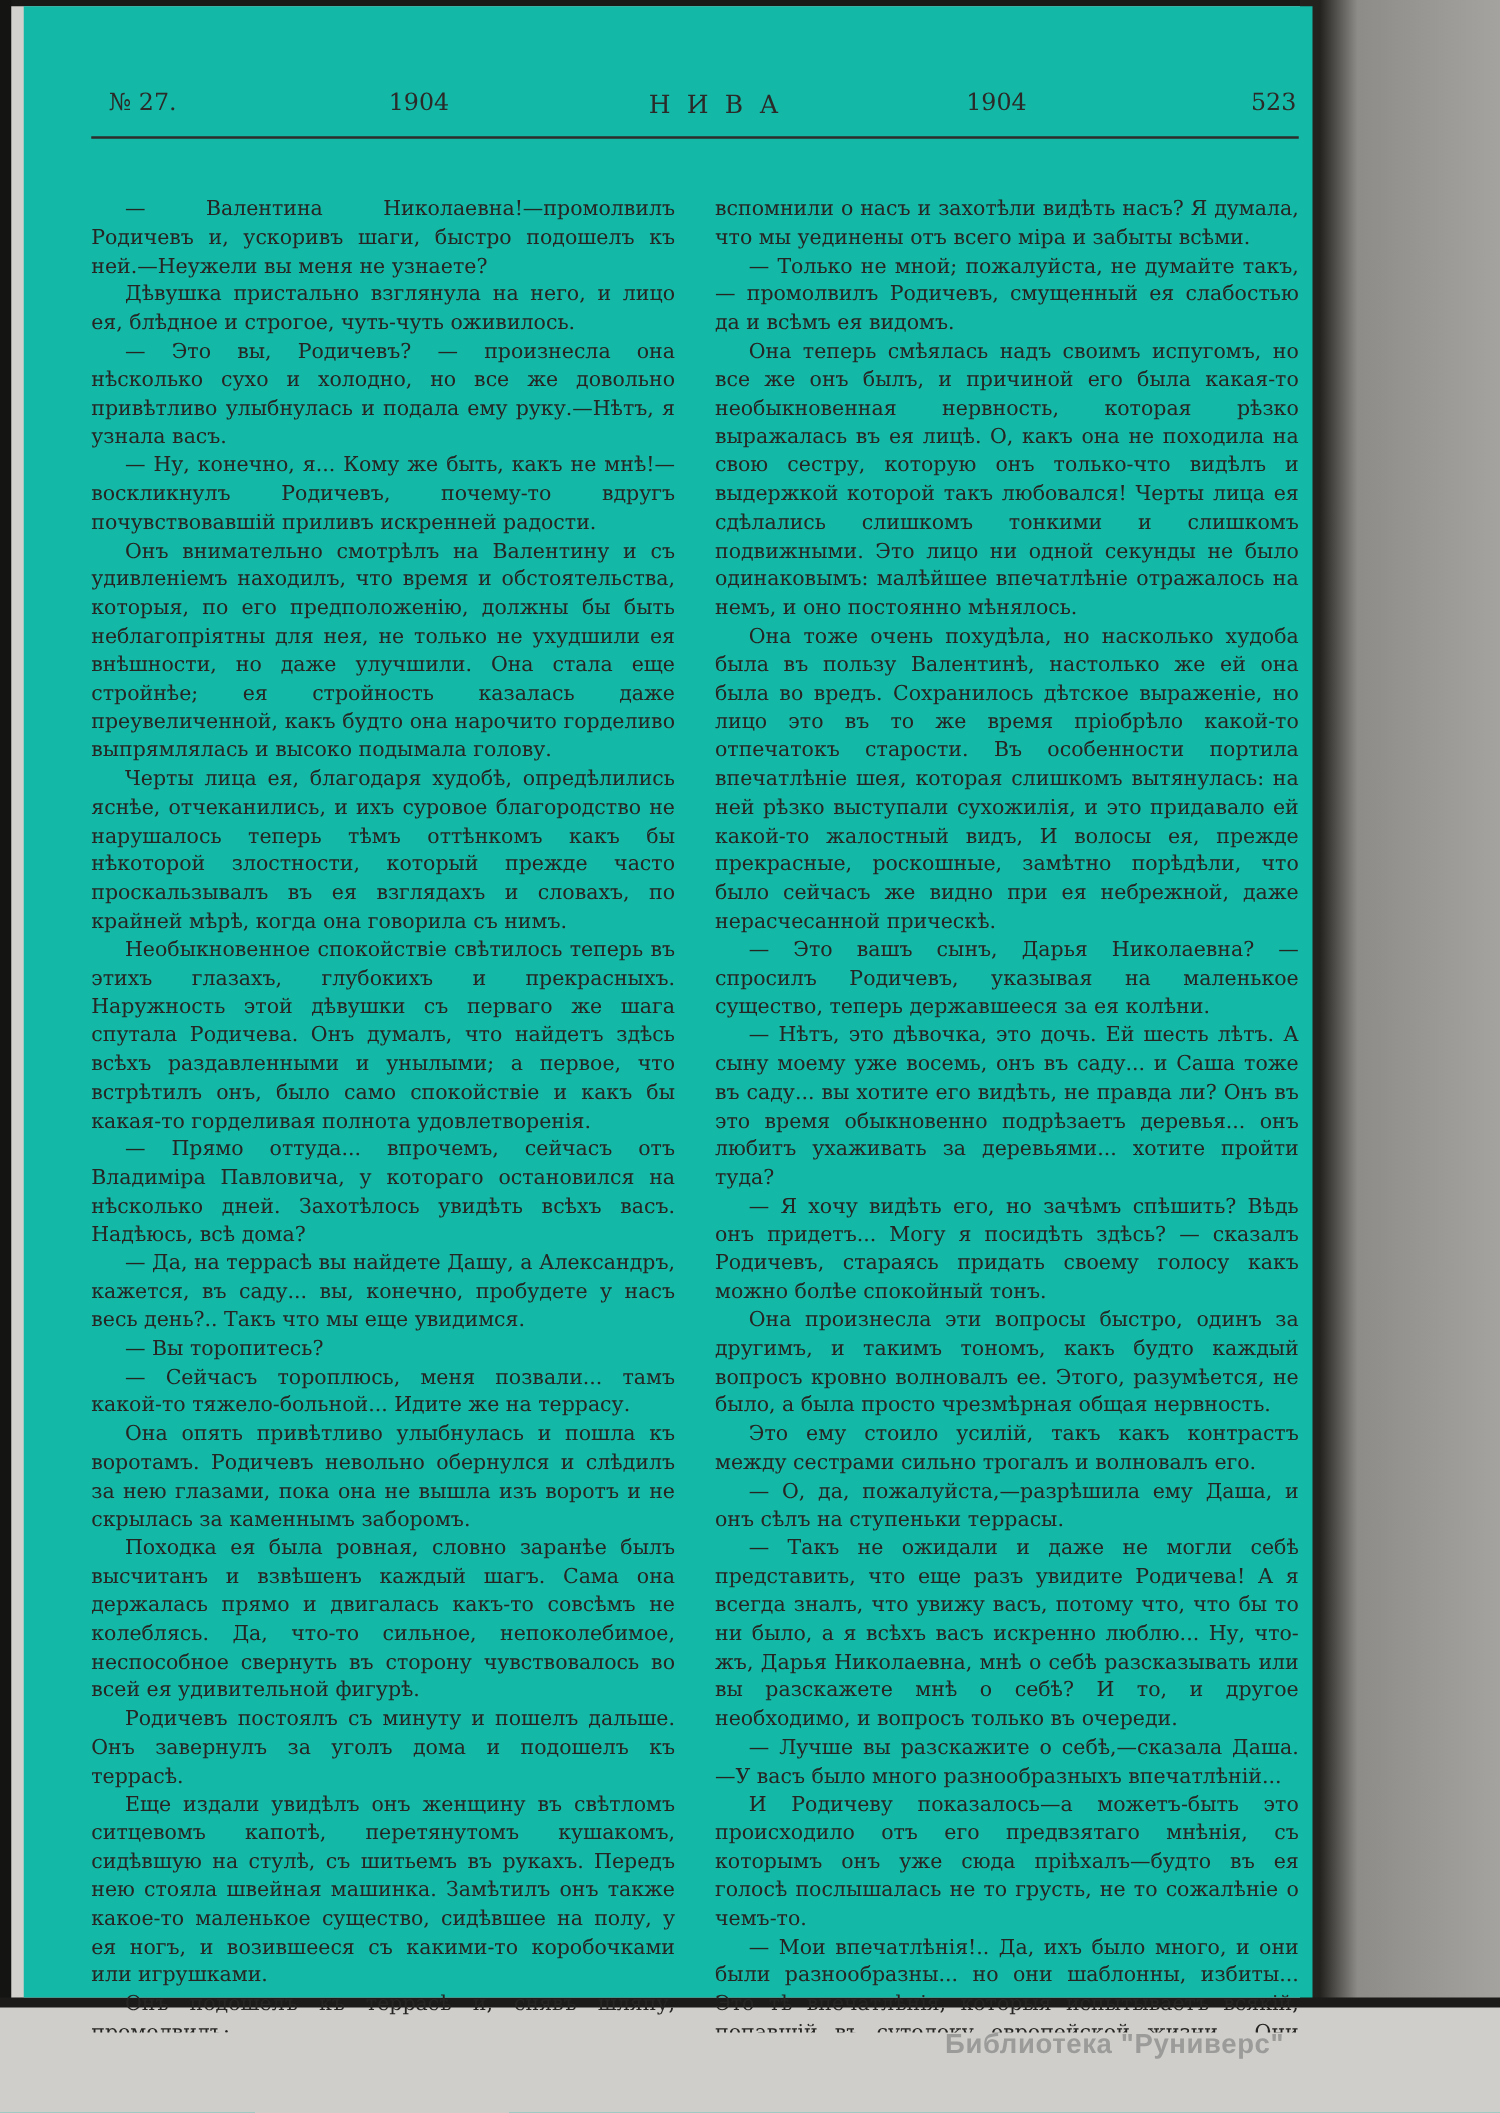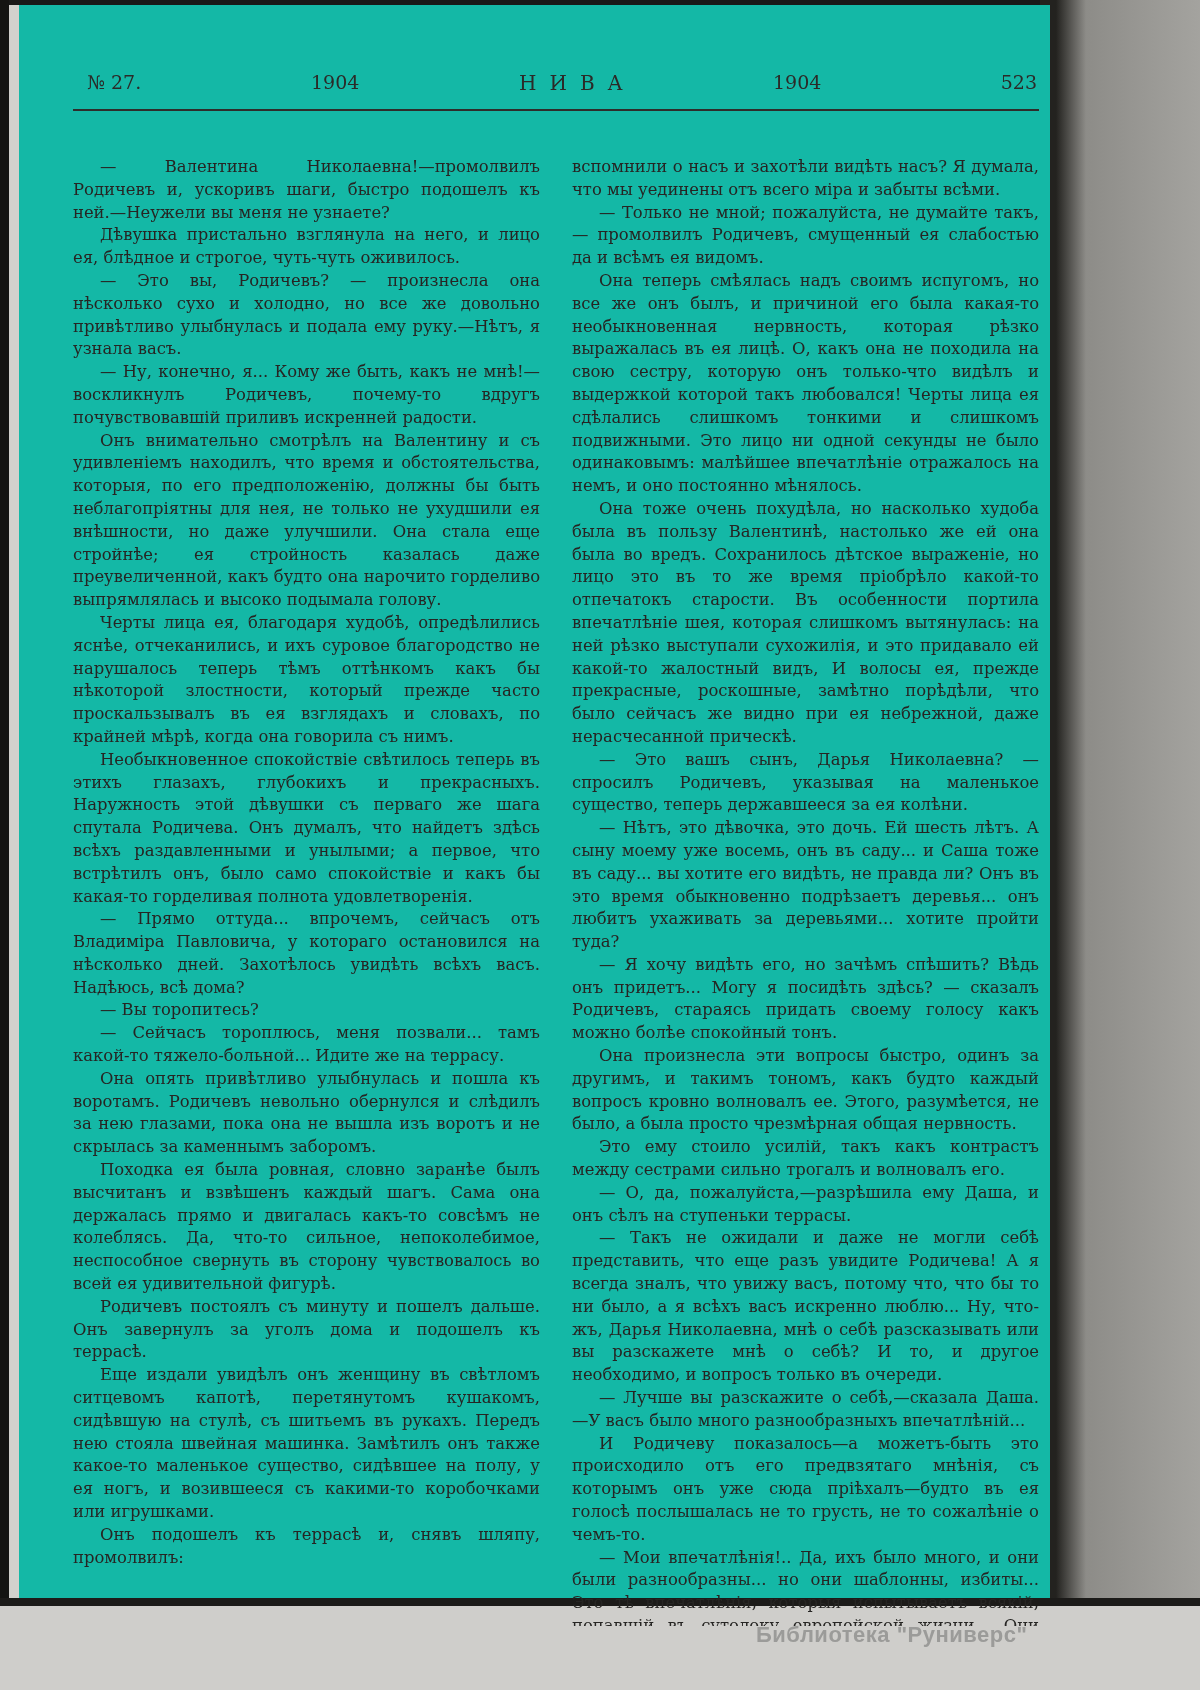--- a/index.html
+++ b/index.html
@@ -67,20 +67,21 @@
   <div class="text">
     <div class="col col-left">
         <p>— Валентина Николаевна!—промолвилъ Родичевъ и, ускоривъ шаги, быстро подошелъ къ ней.—Неужели вы меня не узнаете?</p>
         <p>Дѣвушка пристально взглянула на него, и лицо ея, блѣдное и строгое, чуть-чуть оживилось.</p>
         <p>— Это вы, Родичевъ? — произнесла она нѣсколько сухо и холодно, но все же довольно привѣтливо улыбнулась и подала ему руку.—Нѣтъ, я узнала васъ.</p>
         <p>— Ну, конечно, я... Кому же быть, какъ не мнѣ!— воскликнулъ Родичевъ, почему-то вдругъ почувствовавшій приливъ искренней радости.</p>
         <p>Онъ внимательно смотрѣлъ на Валентину и съ удивленіемъ находилъ, что время и обстоятельства, которыя, по его предположенію, должны бы быть неблагопріятны для нея, не только не ухудшили ея внѣшности, но даже улучшили. Она стала еще стройнѣе; ея стройность казалась даже преувеличенной, какъ будто она нарочито горделиво выпрямлялась и высоко подымала голову.</p>
         <p>Черты лица ея, благодаря худобѣ, опредѣлились яснѣе, отчеканились, и ихъ суровое благородство не нарушалось теперь тѣмъ оттѣнкомъ какъ бы нѣкоторой злостности, который прежде часто проскальзывалъ въ ея взглядахъ и словахъ, по крайней мѣрѣ, когда она говорила съ нимъ.</p>
         <p>Необыкновенное спокойствіе свѣтилось теперь въ этихъ глазахъ, глубокихъ и прекрасныхъ. Наружность этой дѣвушки съ перваго же шага спутала Родичева. Онъ думалъ, что найдетъ здѣсь всѣхъ раздавленными и унылыми; а первое, что встрѣтилъ онъ, было само спокойствіе и какъ бы какая-то горделивая полнота удовлетворенія.</p>
         <p>— Прямо оттуда... впрочемъ, сейчасъ отъ Владиміра Павловича, у котораго остановился на нѣсколько дней. Захотѣлось увидѣть всѣхъ васъ. Надѣюсь, всѣ дома?</p>
+        <p>— Да, на террасѣ вы найдете Дашу, а Александръ, кажется, въ саду... вы, конечно, пробудете у насъ весь день?.. Такъ что мы еще увидимся.</p>
         <p>— Вы торопитесь?</p>
         <p>— Сейчасъ тороплюсь, меня позвали... тамъ какой-то тяжело-больной... Идите же на террасу.</p>
         <p>Она опять привѣтливо улыбнулась и пошла къ воротамъ. Родичевъ невольно обернулся и слѣдилъ за нею глазами, пока она не вышла изъ воротъ и не скрылась за каменнымъ заборомъ.</p>
         <p>Походка ея была ровная, словно заранѣе былъ высчитанъ и взвѣшенъ каждый шагъ. Сама она держалась прямо и двигалась какъ-то совсѣмъ не колеблясь. Да, что-то сильное, непоколебимое, неспособное свернуть въ сторону чувствовалось во всей ея удивительной фигурѣ.</p>
         <p>Родичевъ постоялъ съ минуту и пошелъ дальше. Онъ завернулъ за уголъ дома и подошелъ къ террасѣ.</p>
         <p>Еще издали увидѣлъ онъ женщину въ свѣтломъ ситцевомъ капотѣ, перетянутомъ кушакомъ, сидѣвшую на стулѣ, съ шитьемъ въ рукахъ. Передъ нею стояла швейная машинка. Замѣтилъ онъ также какое-то маленькое существо, сидѣвшее на полу, у ея ногъ, и возившееся съ какими-то коробочками или игрушками.</p>
         <p>Онъ подошелъ къ террасѣ и, снявъ шляпу, промолвилъ:</p>
       </div>
     <div class="col col-right">
         <p>вспомнили о насъ и захотѣли видѣть насъ? Я думала, что мы уединены отъ всего міра и забыты всѣми.</p>

